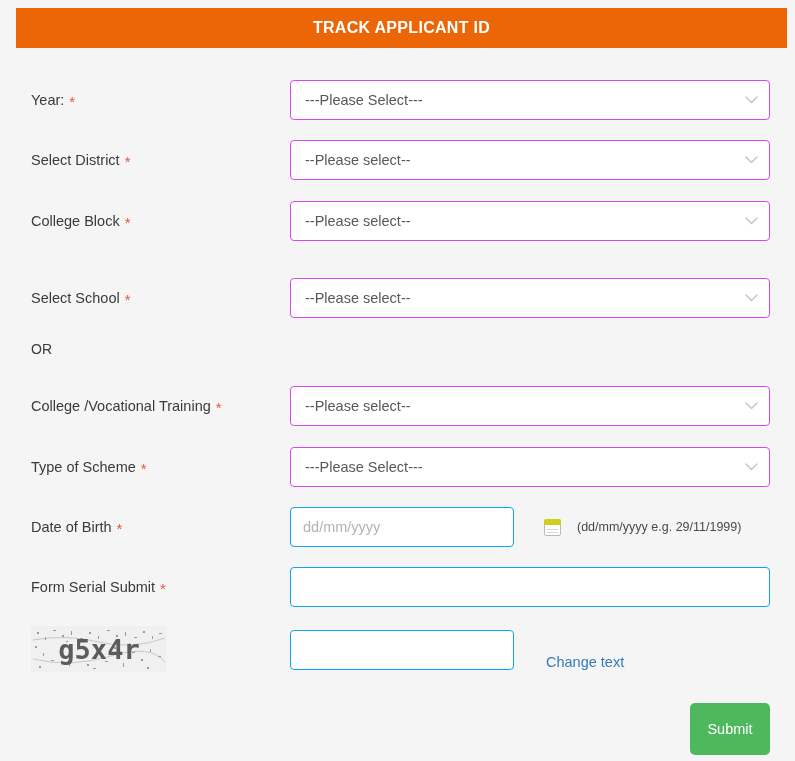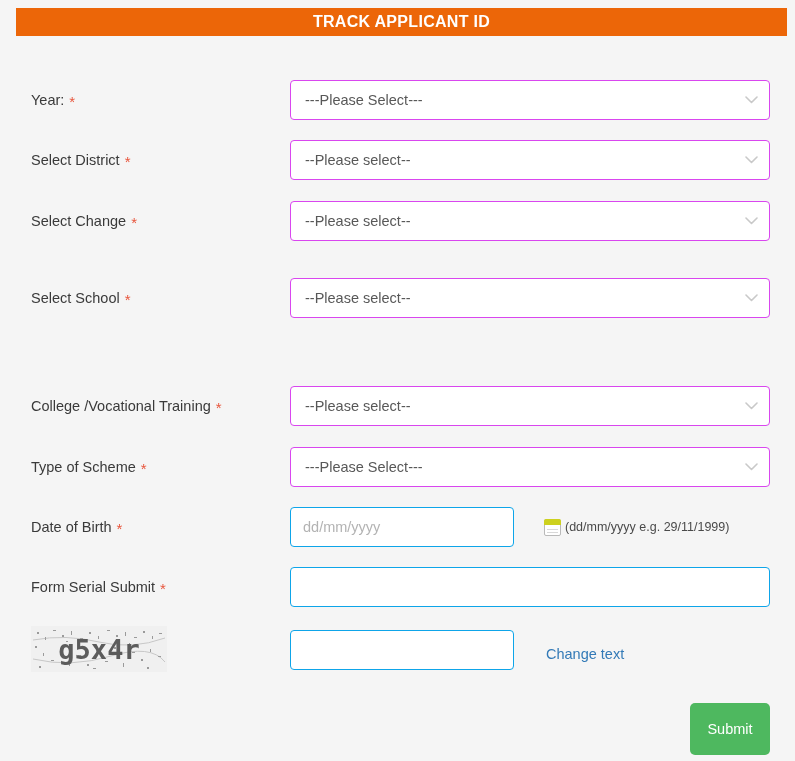--- a/index.html
+++ b/index.html
@@ -21,21 +21,21 @@
     width: 795px;
     height: 761px;
   }
 
   
   .header-bar {
     position: absolute;
     left: 16px;
     top: 8px;
     width: 771px;
-    height: 28px;
+    height: 40px;
     background: #ec6608;
     display: flex;
     align-items: center;
     justify-content: center;
   }
   .header-title {
     color: #ffffff;
     font-size: 16px;
     font-weight: bold;
     letter-spacing: 0.3px;
@@ -128,21 +128,21 @@
   input.medium { width: 224px; }
 
   
   .dob-hint {
     position: absolute;
     left: 544px;
     top: 0;
     height: 40px;
     display: flex;
     align-items: center;
-    gap: 4px;
+    gap: 16px;
     font-size: 12.5px;
     color: #4a4a4a;
     white-space: nowrap;
   }
   .cal-icon {
     display: inline-block;
     width: 17px;
     height: 17px;
     position: relative;
     border: 1px solid #b9b9b9;
@@ -177,21 +177,21 @@
     top: 4px;
     width: 136px;
     height: 46px;
     background: #14b8a6;
     overflow: hidden;
   }
   .captcha-img svg { display: block; }
   .change-link {
     position: absolute;
     left: 546px;
-    top: 4px;
+    top: 12px;
     height: 56px;
     display: flex;
     align-items: center;
     font-size: 14.5px;
     color: #337ab7;
     text-decoration: none;
     cursor: pointer;
   }
   .captcha-input-wrap {
     position: absolute;
@@ -265,21 +265,21 @@
           <svg width="13" height="8" viewBox="0 0 13 8">
               <path d="M1 1 L6.5 6.5 L12 1" fill="none" stroke="#c9c9c9" stroke-width="1.6" stroke-linecap="round" stroke-linejoin="round"></path>
             </svg>
         </span>
       </div>
     </div>
   </div>
 
   <div class="form-row" style="top:201px;">
     <div class="label">
-      <span>Select Change</span>
+      <span>College Block</span>
       <span class="req">*</span>
     </div>
     <div class="control-wrap">
       <div class="sel-wrap">
         <select class="sel">
           <option>--Please select--</option>
         </select>
         <span class="chev">
           <svg width="13" height="8" viewBox="0 0 13 8">
               <path d="M1 1 L6.5 6.5 L12 1" fill="none" stroke="#c9c9c9" stroke-width="1.6" stroke-linecap="round" stroke-linejoin="round"></path>
@@ -301,20 +301,23 @@
         </select>
         <span class="chev">
           <svg width="13" height="8" viewBox="0 0 13 8">
               <path d="M1 1 L6.5 6.5 L12 1" fill="none" stroke="#c9c9c9" stroke-width="1.6" stroke-linecap="round" stroke-linejoin="round"></path>
             </svg>
         </span>
       </div>
     </div>
   </div>
 
+  <div class="form-row" style="top:329px;">
+    <div class="label plain">OR</div>
+  </div>
 
   <div class="form-row" style="top:386px;">
     <div class="label">
       <span>College /Vocational Training</span>
       <span class="req">*</span>
     </div>
     <div class="control-wrap">
       <div class="sel-wrap">
         <select class="sel">
           <option>--Please select--</option>

